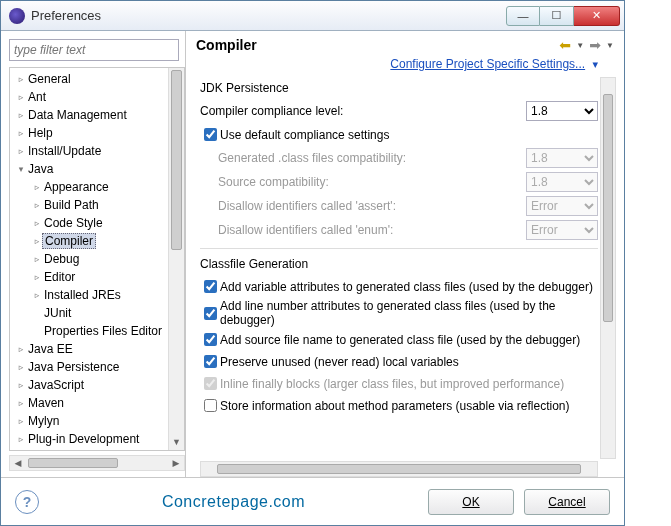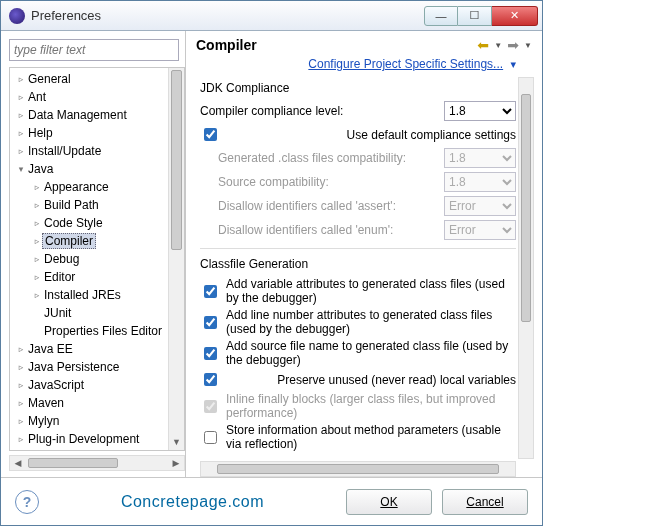--- a/index.html
+++ b/index.html
@@ -1,17 +1,17 @@
 <!DOCTYPE html>
 <html><head>
 <meta charset="utf-8">
 <style>
   * { box-sizing: border-box; font-family: "Segoe UI", Tahoma, sans-serif; font-size: 12px; }
   body { margin: 0; background: #fff; user-select: none; }
-  .window { width: 543px; height: 526px; border: 1px solid #5a7fa0; display: flex; flex-direction: column; background: #fff; }
+  .window { width: 625px; height: 526px; border: 1px solid #5a7fa0; display: flex; flex-direction: column; background: #fff; }
   .titlebar { height: 30px; background: linear-gradient(#fdfdfe,#e6ecf5); display: flex; align-items: center; border-bottom: 1px solid #a0b0c0; }
   .titlebar .icon { width: 16px; height: 16px; margin: 0 6px 0 8px; border-radius: 50%; background: radial-gradient(circle at 40% 40%, #6a5acd, #2a1a6d); }
   .titlebar .title { flex: 1; color: #333; font-size: 13px; }
   .winbtns { display: flex; height: 20px; margin-right: 4px; }
   .winbtn { width: 34px; height: 20px; margin-left: 0; border: 1px solid #8aa; border-left: none; display:flex;align-items:center;justify-content:center; background: linear-gradient(#f7fbff,#d7e6f0); font-size:11px; color:#333; }
   .winbtn:first-child{border-left:1px solid #8aa; border-top-left-radius:3px;border-bottom-left-radius:3px;}
   .winbtn.close { background: linear-gradient(#f08080,#c93030); color:#fff; border-color:#a02020; border-top-right-radius:3px;border-bottom-right-radius:3px; width:46px;}
   .body { flex: 1; display: flex; min-height: 0; }
   .sidebar { width: 185px; border-right: 1px solid #c8c8c8; display:flex; flex-direction:column; padding: 6px 0 0 6px; }
   .filter { margin: 2px 6px 4px 2px; }
@@ -47,21 +47,21 @@
   .content-vscroll { position:absolute; right:8px; top:0; bottom:18px; width:16px; background:#f0f0f0; border:1px solid #ddd;}
   .content-vscroll .thumb{position:absolute;left:2px;right:2px;top:16px;height:60%;background:#cfcfcf;border:1px solid #aaa;border-radius:2px;}
   .content-hscroll { position:absolute; left:14px; right:26px; bottom:0; height:16px; background:#f0f0f0; border:1px solid #ddd;}
   .content-hscroll .thumb{position:absolute;top:2px;bottom:2px;left:16px;right:16px;background:#cfcfcf;border:1px solid #aaa;border-radius:2px;}
   .section { font-weight:normal; margin: 4px 0 6px 0; }
   .row { display:flex; align-items:center; margin: 4px 0; justify-content: flex-end; }
   .row .lab { flex:1; }
   .row.disabled { color:#9a9a9a; }
   select { width: 72px; height:20px; border:1px solid #aab; background:#fff; font-size:12px; }
   select:disabled { color:#888; background:#f7f7f7; }
-  .chk { display:flex; align-items:center; margin: 3px 0; gap:6px;justify-content:space-between; }
+  .chk { display:flex; align-items:center; margin: 3px 0; gap:0; }
   .chk input { width:13px; height:13px; accent-color:#2a6fbf; }
   .chk.disabled { color:#9a9a9a; }
   .indent { margin-left: 18px; }
   .footer { height:48px; border-top:1px solid #c8c8c8; display:flex; align-items:center; padding: 0 14px; gap:10px; }
   .footer .help { width:24px;height:24px;border:1.5px solid #6a8fbf;border-radius:50%;color:#6a8fbf;display:flex;align-items:center;justify-content:center;font-weight:bold;font-size:14px; }
   .footer .wm { flex:1; text-align:center; color:#0369a1; font-size:16px; letter-spacing:0.5px; }
   .footer button { width:86px; height:26px; border:1px solid #9aa; background:linear-gradient(#fdfdfd,#e8e8ea); border-radius:3px;text-decoration:underline; }
   .sep { border-top:1px solid #ddd; margin: 8px 0; }
 </style>
 </head>
@@ -195,21 +195,21 @@
         </div>
       </div>
       <div class="linkrow">
         <a href="#">Configure Project Specific Settings...</a>
         <span class="exp">▾</span>
       </div>
 
       <div class="content">
         <div class="content-inner">
 
-          <div class="section">JDK Compliance</div>
+          <div class="section">JDK Persistence</div>
           <div class="row">
             <span class="lab">Compiler compliance level:</span>
             <select><option>1.8</option></select>
           </div>
           <div class="chk">
             <input type="checkbox" checked="" style="">
             <span>Use default compliance settings</span>
           </div>
           <div class="indent">
             <div class="row disabled">

